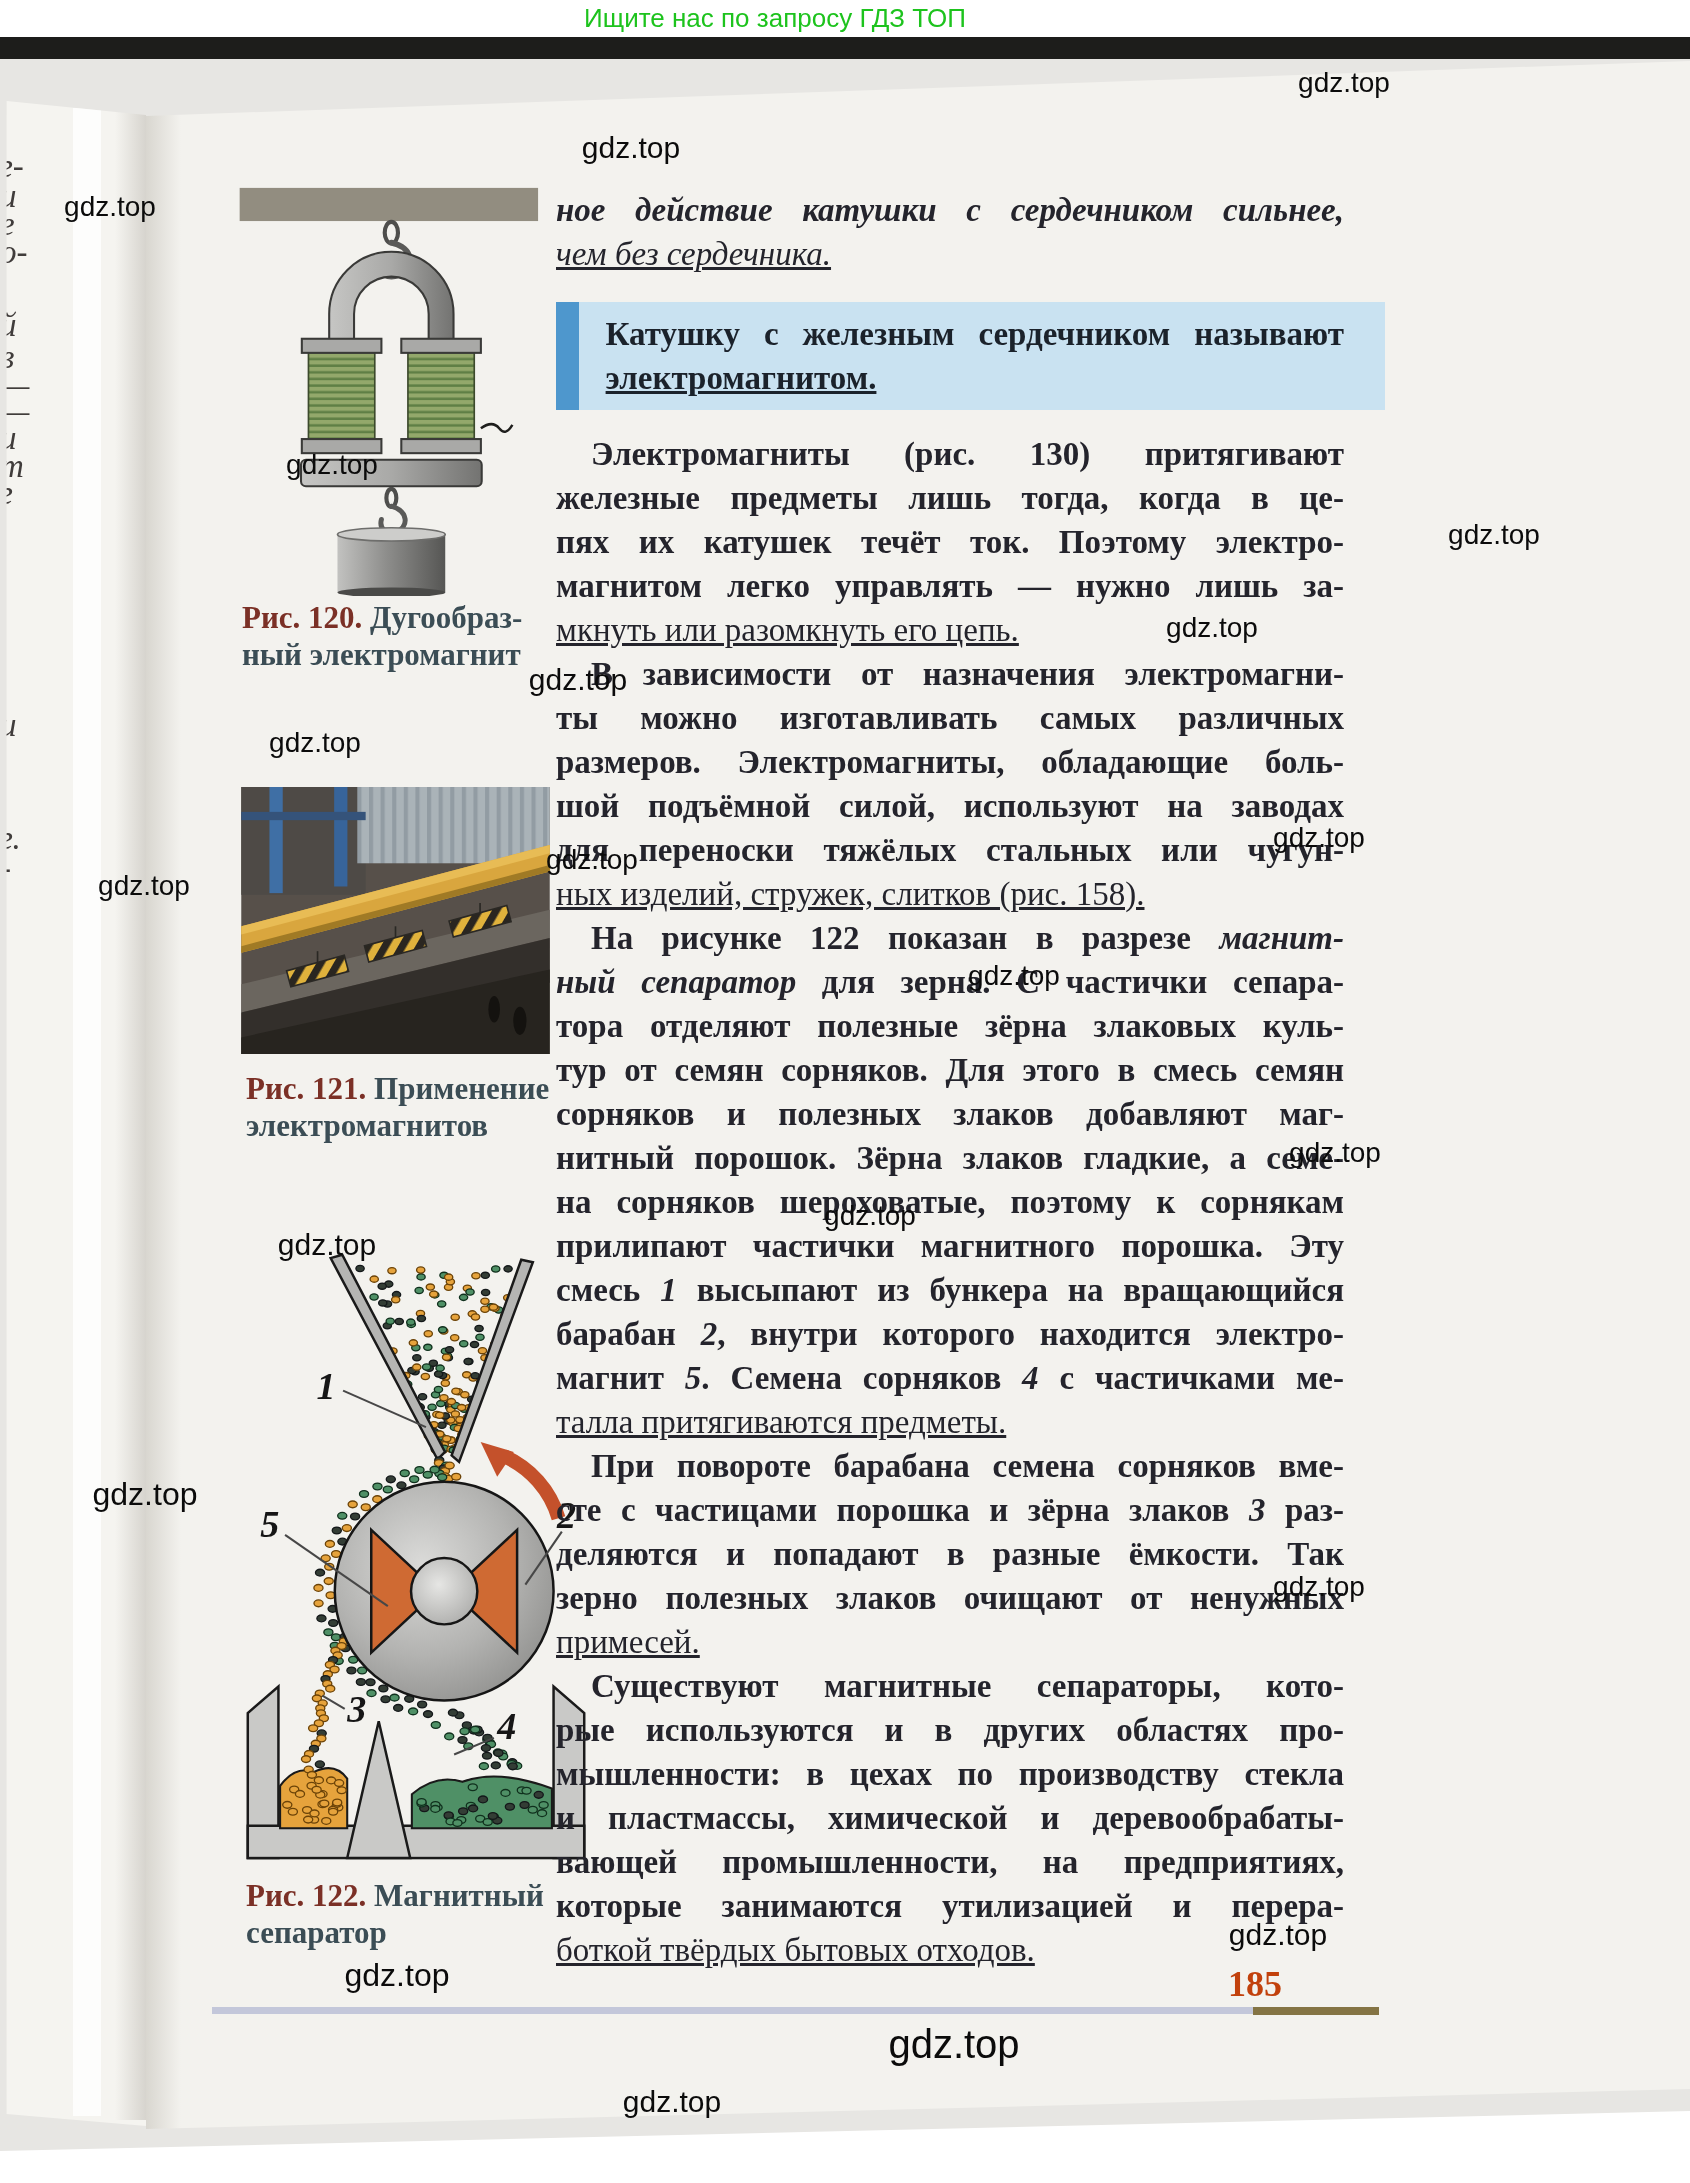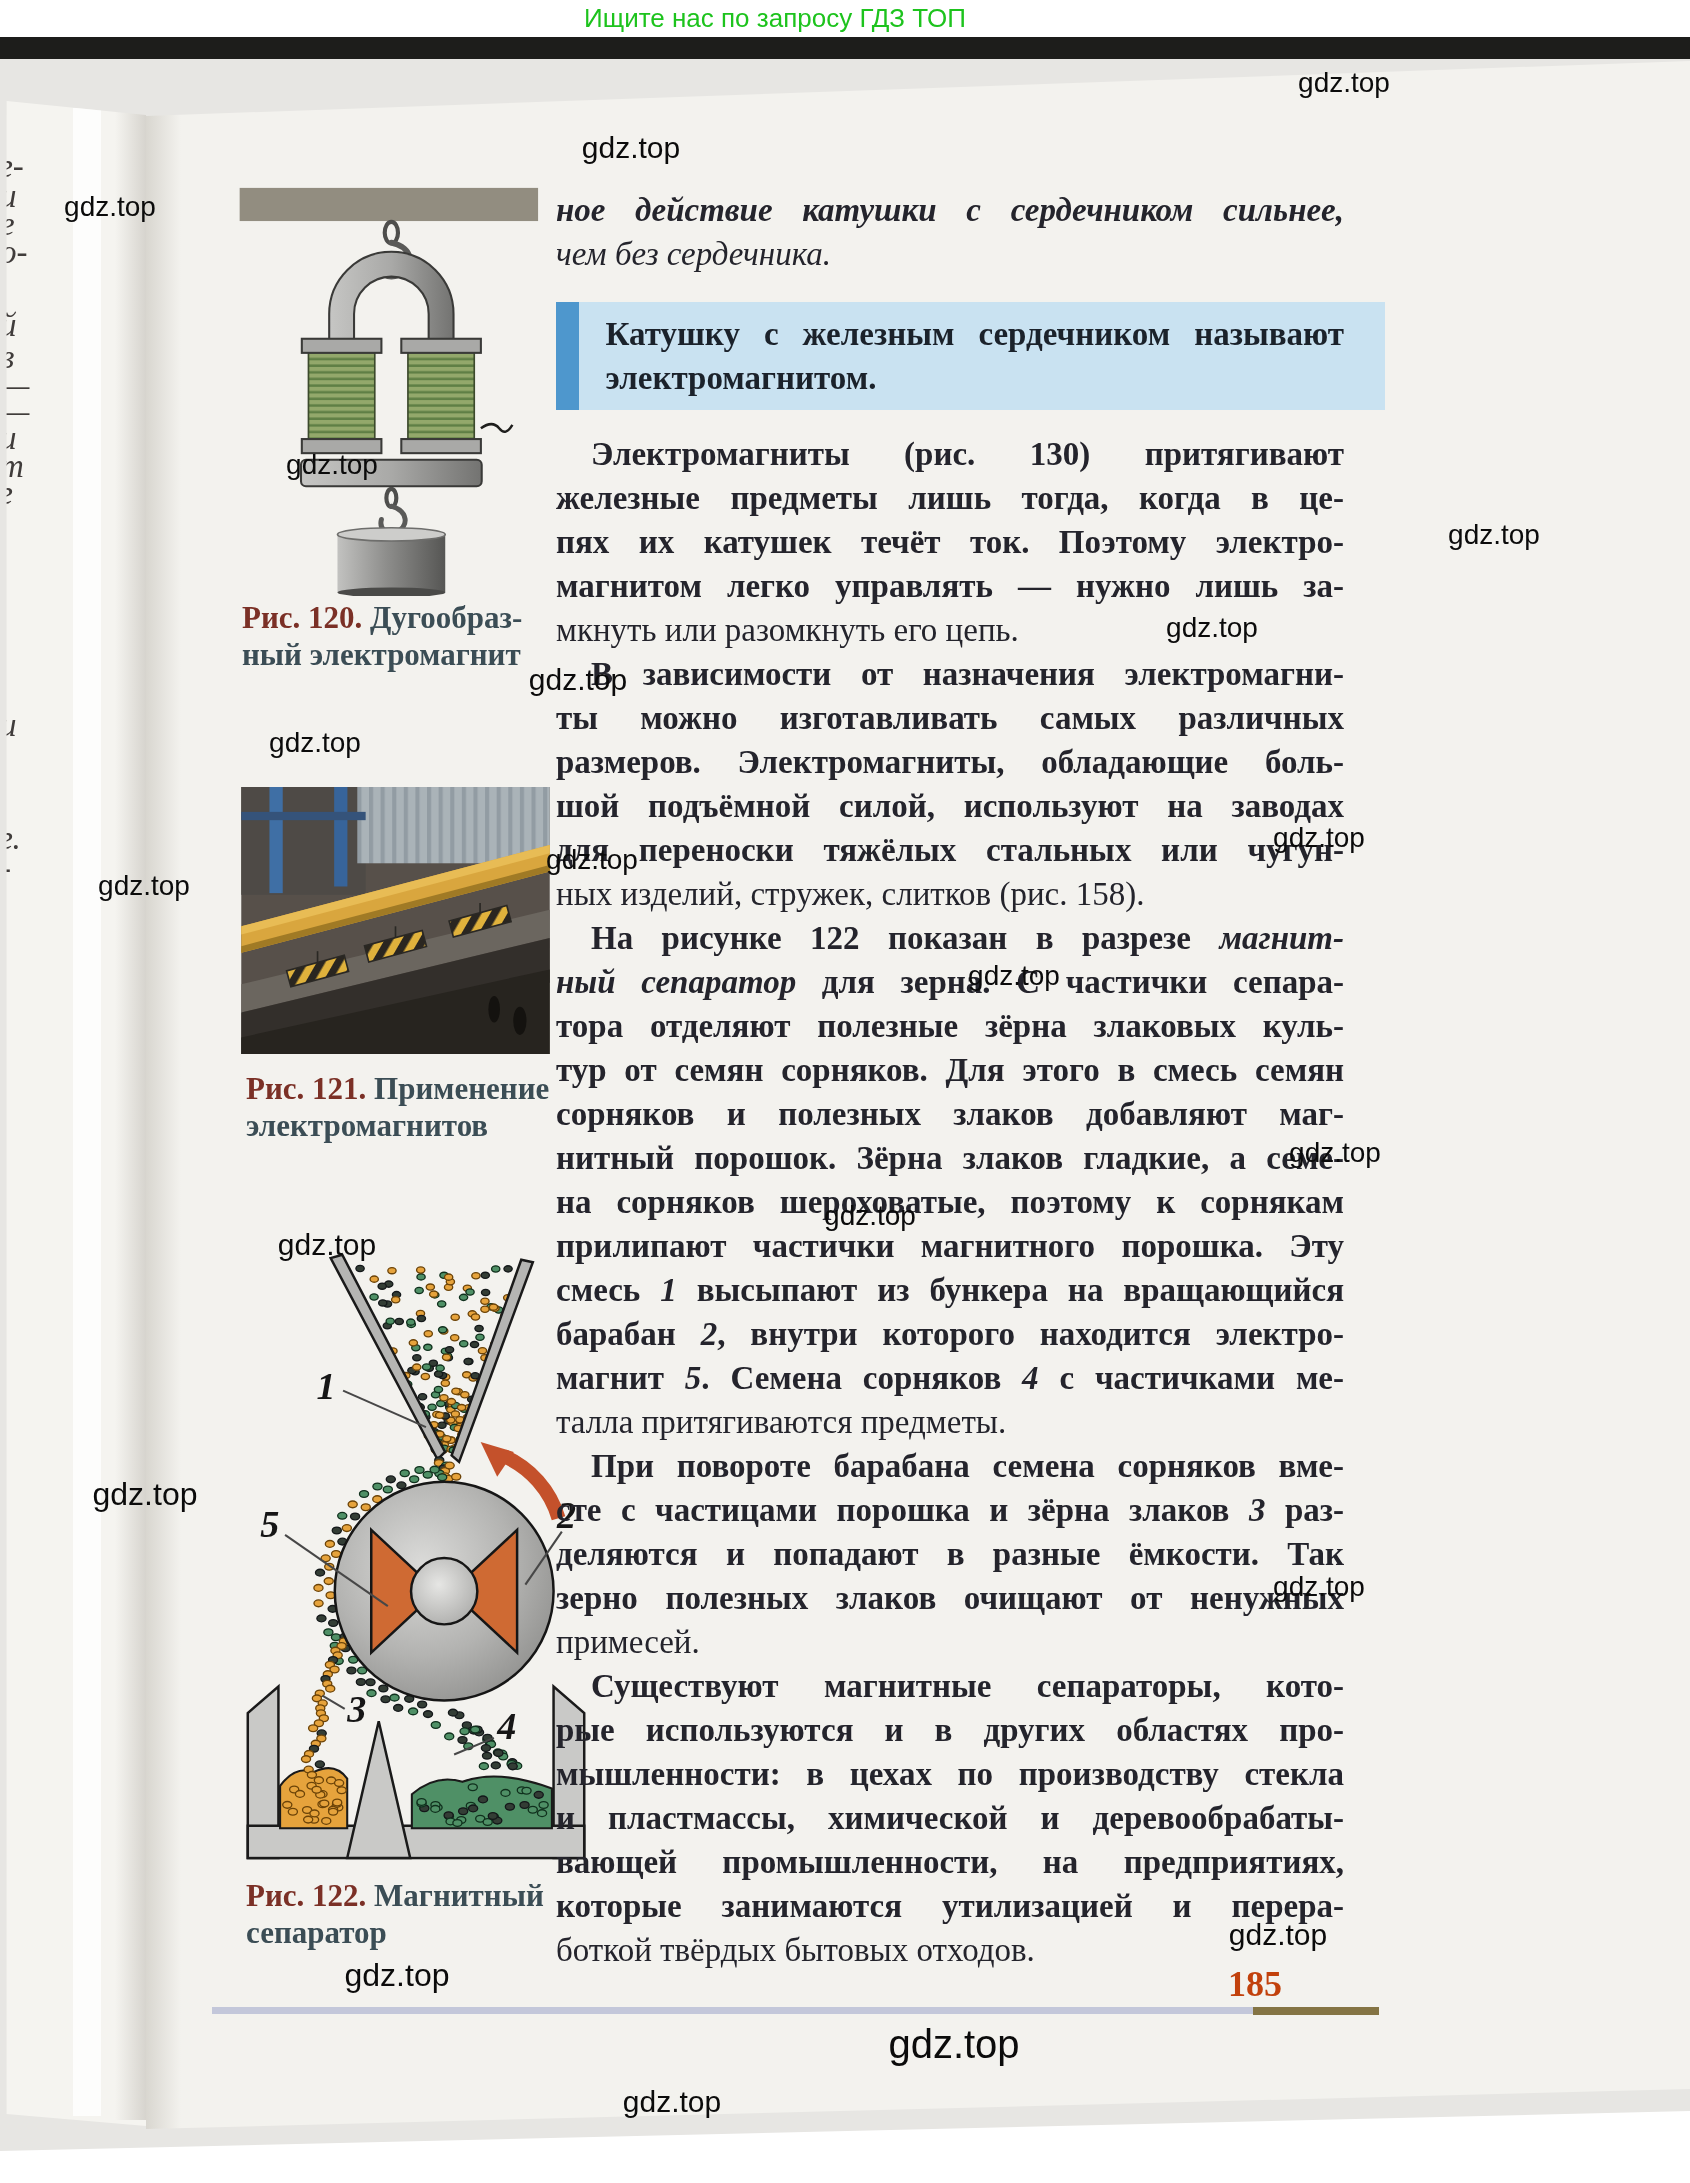--- a/index.html
+++ b/index.html
@@ -20,21 +20,21 @@
   
   #page{left:0;top:0;width:1690px;height:2183px;background:var(--paper);
         clip-path:polygon(146px 116px,1690px 61px,1690px 2089px,146px 2129px);}
   #page-shade{position:absolute;left:146px;top:108px;width:35px;height:2025px;
         background:linear-gradient(90deg,rgba(80,70,50,.16),rgba(0,0,0,0));}
   
   #text-column{position:absolute;left:556px;top:188px;width:788px;font-size:33px;line-height:44px;
         color:var(--ink);}
   .line{min-height:44px;}
   .jl{text-align:justify;text-align-last:justify;font-weight:bold;}
-  .last{text-align:left;text-align-last:left;}
+  .last{text-align:left;text-align-last:left;text-decoration:underline;}
   .italic{font-style:italic;}
   .it{font-style:italic;}
   .intro{margin:0;}
   .def-box{display:flex;margin:26px -41px 21.6px 0;background:var(--box_bg);}
   .def-bar{width:23px;background:var(--box_bar);flex:none;}
   .def-text{padding:10px 41px 10px 26.6px;font-weight:bold;color:#1b222b;flex:1;}
   .para .line:first-child.ind{text-indent:35px;}
   
   .cap{position:absolute;font-size:31px;line-height:37px;color:var(--caption_text);font-weight:bold;}
   .cap .cap-label{color:var(--caption_label);}

